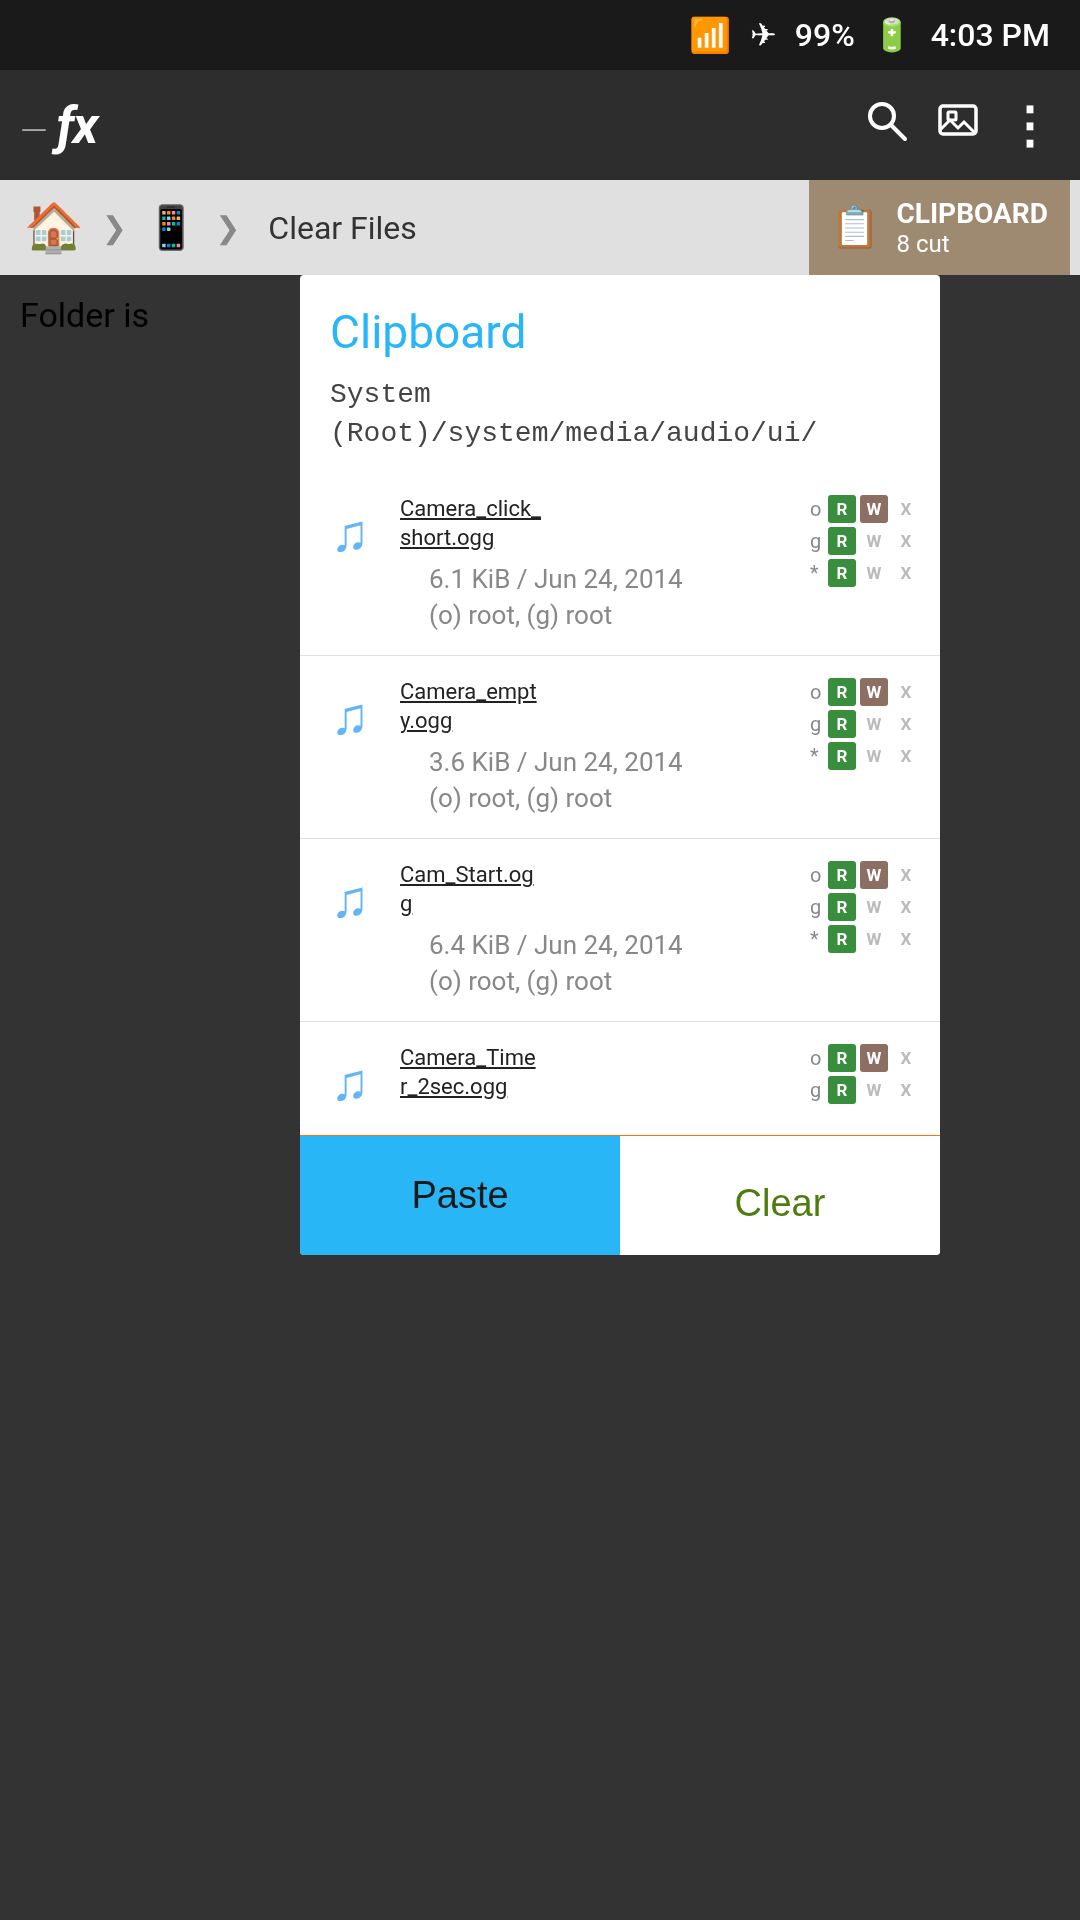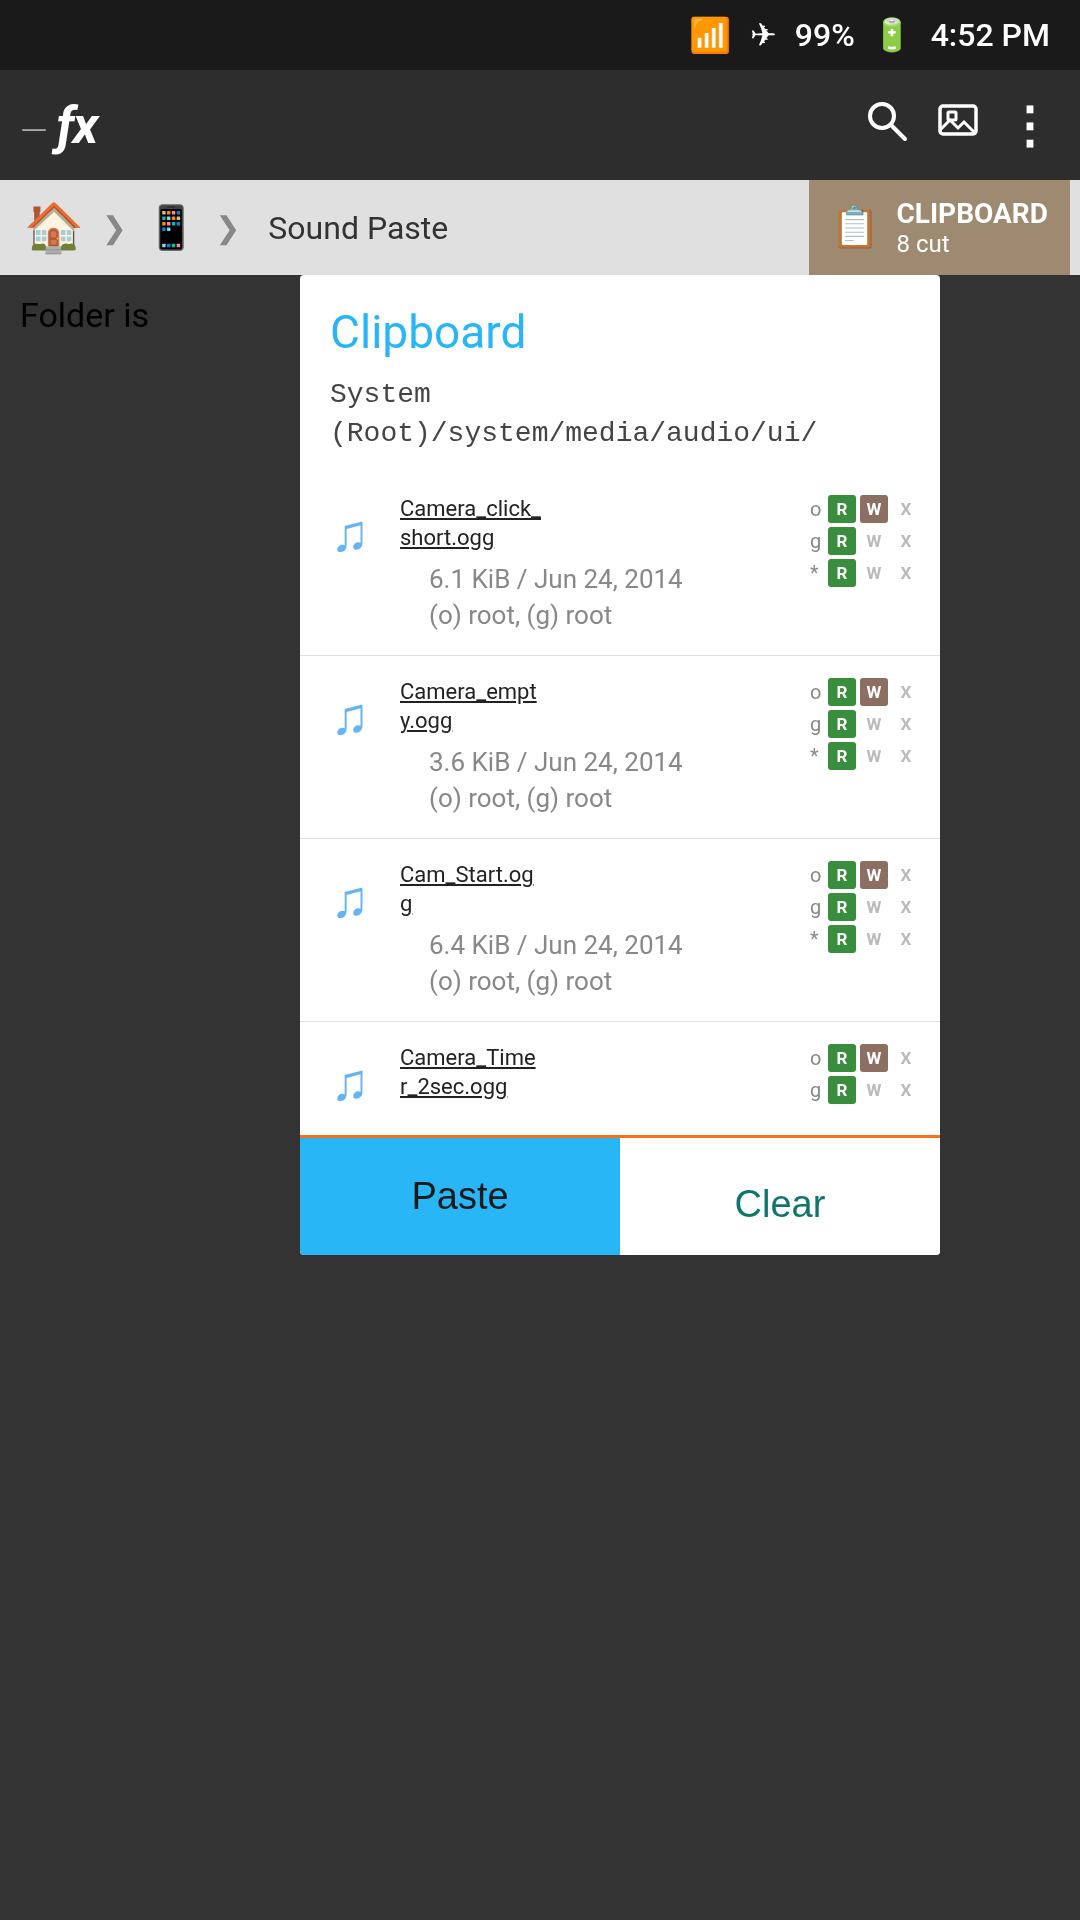--- a/index.html
+++ b/index.html
@@ -254,58 +254,58 @@
       color: white;
     }
     .perm-r { background: #388e3c; }
     .perm-w { background: #8d6e63; }
     .perm-x { background: transparent; color: #bbb; }
 
     
     .modal-footer {
       display: flex;
       height: 120px;
-      border-top: 3px solid #f97316;
+      border-top: 1px solid #f97316;
     }
     .paste-btn {
       flex: 1;
       background: #29b6f6;
       color: #1a1a1a;
       font-size: 38px;
       font-weight: 500;
       border: none;
       cursor: pointer;
       display: flex;
       align-items: center;
       justify-content: center;
     }
     .clear-btn {
       flex: 1;
       background: white;
-      color: #0f766e;
+      color: #4d7c0f;
       font-size: 38px;
       font-weight: 400;
       border: none;
       cursor: pointer;
       display: flex;
       align-items: center;
       justify-content: center;
       margin-top: 15px;
     }
   </style>
 </head>
 <body>
 
 <div class="status-bar">
   <div class="status-bar-icons">
     <span class="wifi-icon">📶</span>
     <span class="airplane-icon">✈</span>
     <span class="status-text">99%</span>
     <span class="status-text">🔋</span>
-    <span class="status-text">4:52 PM</span>
+    <span class="status-text">4:03 PM</span>
   </div>
 </div>
 
 <div class="toolbar">
   <div class="app-logo">
     <span style="font-size:36px;color:#aaa;font-style:normal;font-weight:300;">—</span>
     <span style="font-style:italic;">ƒx</span>
   </div>
   <span class="toolbar-icon">
     <svg width="44" height="44" viewBox="0 0 44 44" fill="none">
@@ -326,21 +326,21 @@
 <div class="breadcrumb-bar">
   <div class="breadcrumb-item">
     <span class="breadcrumb-home-icon">🏠</span>
   </div>
   <span class="breadcrumb-arrow">❯</span>
   <div class="breadcrumb-item">
     <span class="breadcrumb-device-icon">📱</span>
   </div>
   <span class="breadcrumb-arrow">❯</span>
   <div class="breadcrumb-item">
-    <span class="breadcrumb-label">Sound Paste</span>
+    <span class="breadcrumb-label">Clear Files</span>
   </div>
   <div class="breadcrumb-clipboard">
     <span class="clipboard-icon-box">📋</span>
     <div class="clipboard-label">
       <span class="clipboard-title">CLIPBOARD</span>
       <span class="clipboard-count">8 cut</span>
     </div>
   </div>
 </div>
 

